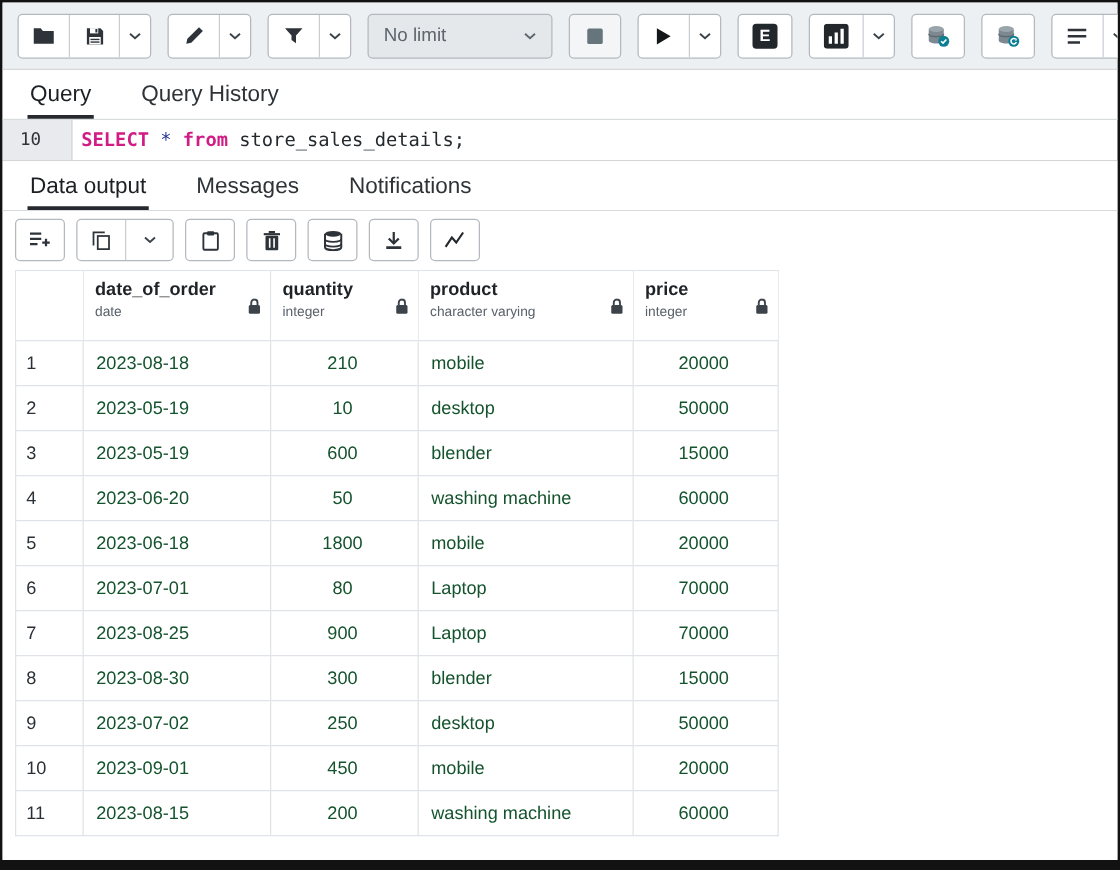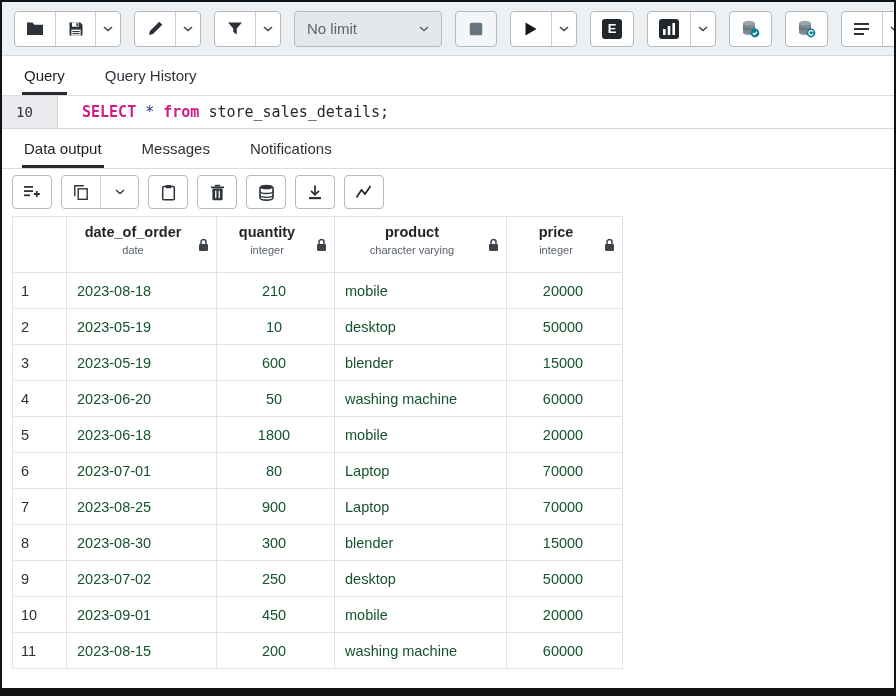--- a/index.html
+++ b/index.html
@@ -48,41 +48,41 @@
   }
 
   
   .tabs {
     flex:0 0 40px; display:flex; align-items:stretch;
     gap:36px; padding:0 20px; background:#fff;
     border-bottom:1px solid #dadde0;
   }
   .tab {
     display:flex; align-items:center;
-    font-size:15px; color:#2e3338; cursor:pointer;
+    font-size:18px; color:#2e3338; cursor:pointer;
     position:relative; padding:0 2px;
   }
   .tab.active { color:#1c2024; }
   .tab.active::after {
     content:""; position:absolute; left:0; right:0; bottom:0;
     height:3px; background:#26292d;
   }
 
   
   .editor {
     flex:0 0 33px; display:flex; align-items:stretch;
     border-bottom:1px solid #d4d7da;
     font-family:"DejaVu Sans Mono", monospace; font-size:15px;
   }
   .gutter {
     flex:0 0 56px; background:#e8eaed; border-right:1px solid #d4d7da;
     display:flex; align-items:center; padding-left:14px;
     color:#2f3337; font-size:14px;
   }
-  .code { display:flex; align-items:center; padding-left:24px; color:#24292e; }
+  .code { display:flex; align-items:center; padding-left:7px; color:#24292e; }
   .code .tok { margin-right:1ch; white-space:pre; }
   .code .tok:last-child { margin-right:0; }
   .kw { color:#d01c84; font-weight:bold; }
   .op { color:#283593; }
 
   
   .rtoolbar {
     flex:0 0 46px; background:#fff;
     display:flex; align-items:center; gap:9px; padding:0 10px;
   }
@@ -92,21 +92,21 @@
   
   .gridwrap { flex:1 1 auto; background:#fff; padding:1px 0 0 10px; overflow:hidden; }
   table.grid { border-collapse:collapse; table-layout:fixed; font-size:14.5px; }
   .grid col.c-num  { width:54px; }
   .grid col.c-date { width:150px; }
   .grid col.c-qty  { width:118px; }
   .grid col.c-prod { width:172px; }
   .grid col.c-price{ width:116px; }
   .grid th, .grid td { border:1px solid #e0e3e7; background:#fff; }
   .grid thead th {
-    vertical-align:top; text-align:center;
+    vertical-align:top; text-align:left;
     padding:7px 26px 7px 9px; position:relative; height:56px;
   }
   .cname { font-weight:bold; font-size:14.5px; color:#1f2328; }
   .ctype { font-weight:normal; font-size:11px; color:#59616a; margin-top:4px; }
   .lock { position:absolute; right:7px; top:50%; transform:translateY(-50%); line-height:0; }
   .grid td { height:36px; padding:0 10px; color:#14532d; }
   .grid td.rownum { padding:0 6px 0 8px; color:#2b3036; }
   .grid td.right { text-align:center; padding-right:13px; }
 
   button { cursor:pointer; }

